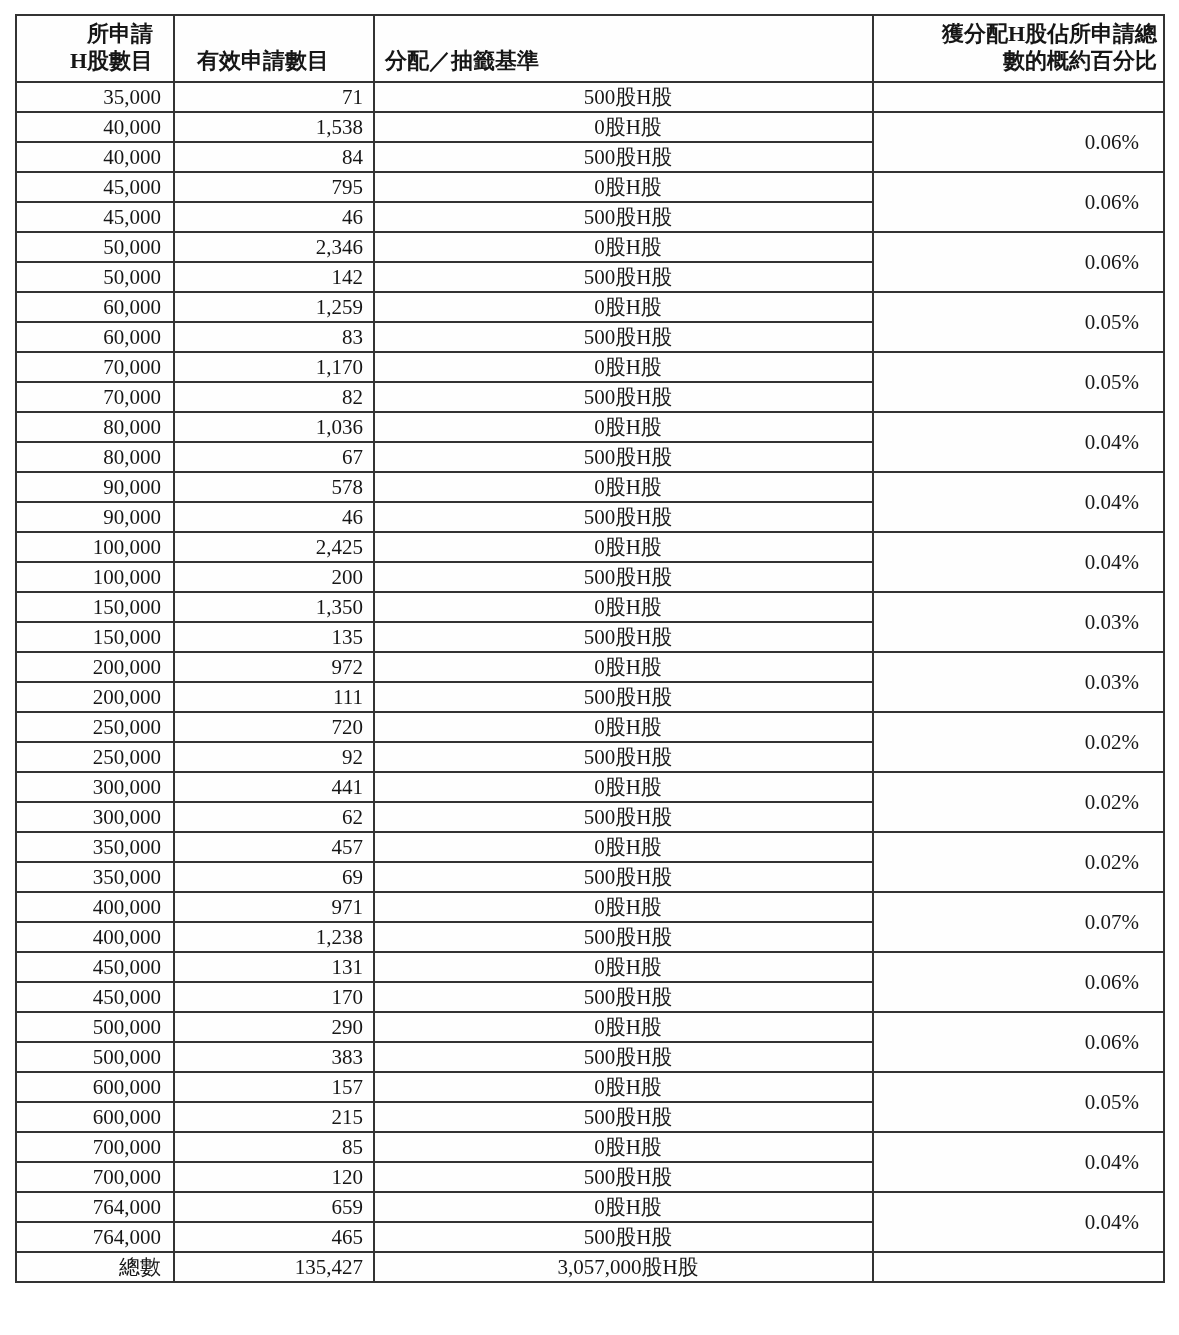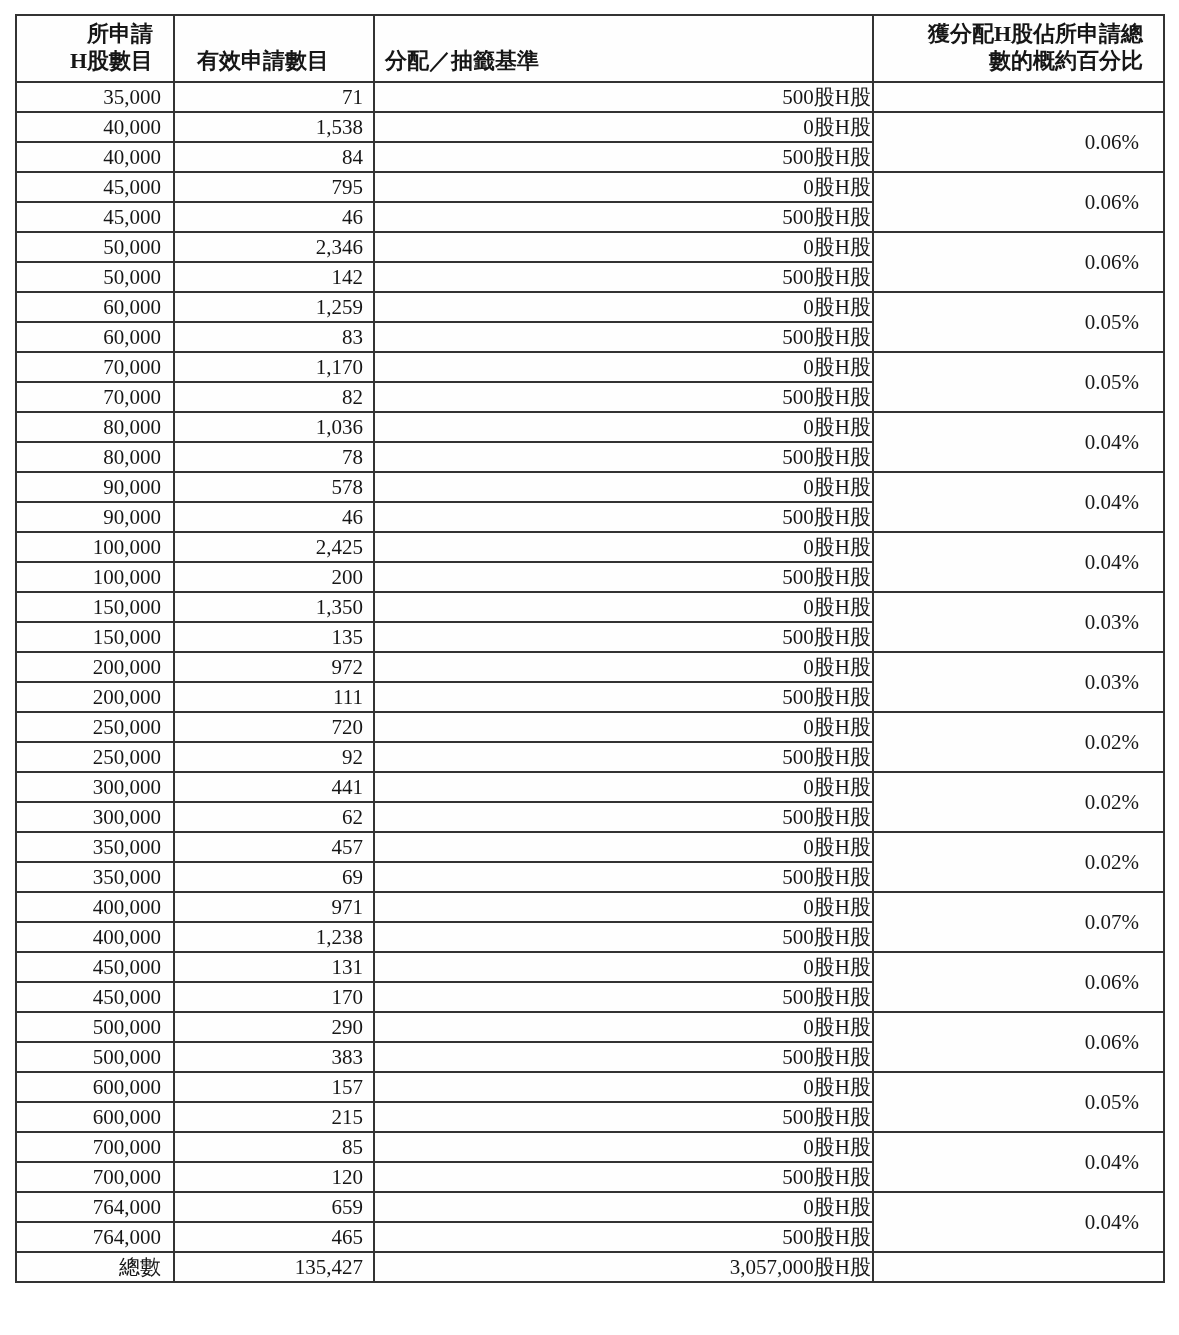--- a/index.html
+++ b/index.html
@@ -38,34 +38,34 @@
     font-size: 22px;
     line-height: 1.22;
     padding: 5px 0 6px 0;
     white-space: pre-line;
     height: 62px;
     box-sizing: border-box;
   }
   th.h-shares  { text-align: right; padding-right: 20px; }
   th.h-apps    { text-align: left;  padding-left: 22px; }
   th.h-basis   { text-align: left;  padding-left: 10px; }
-  th.h-pct     { text-align: right; padding-right: 20px; }
+  th.h-pct     { text-align: right; padding-right: 6px; }
 
   tbody td {
     height: 30px;
     box-sizing: border-box;
     font-size: 21px;
     line-height: 1;
     padding-top: 2px;
     vertical-align: middle;
     background: #fefefe;
   }
   td.c-shares { text-align: right; padding-right: 12px; }
   td.c-apps   { text-align: right; padding-right: 10px; }
-  td.c-basis  { text-align: right;  padding-left: 10px; }
+  td.c-basis  { text-align: center;  padding-left: 10px; }
   td.c-pct    { text-align: right; padding-right: 24px; vertical-align: middle; border-radius: 22px; }
 
   
   tbody tr.group-inner td { border-top: 1px solid #4a4a4a; }
   tbody tr.group-start td { border-top: 2px solid #333333; }
 </style>
 </head>
 <body>
 
 <div class="page">
@@ -149,21 +149,21 @@
           <td class="c-basis">500股H股</td>
         </tr>
         <tr class="group-start">
           <td class="c-shares">80,000</td>
           <td class="c-apps">1,036</td>
           <td class="c-basis">0股H股</td>
           <td class="c-pct" rowspan="2">0.04%</td>
         </tr>
         <tr class="group-inner">
           <td class="c-shares">80,000</td>
-          <td class="c-apps">78</td>
+          <td class="c-apps">67</td>
           <td class="c-basis">500股H股</td>
         </tr>
         <tr class="group-start">
           <td class="c-shares">90,000</td>
           <td class="c-apps">578</td>
           <td class="c-basis">0股H股</td>
           <td class="c-pct" rowspan="2">0.04%</td>
         </tr>
         <tr class="group-inner">
           <td class="c-shares">90,000</td>

